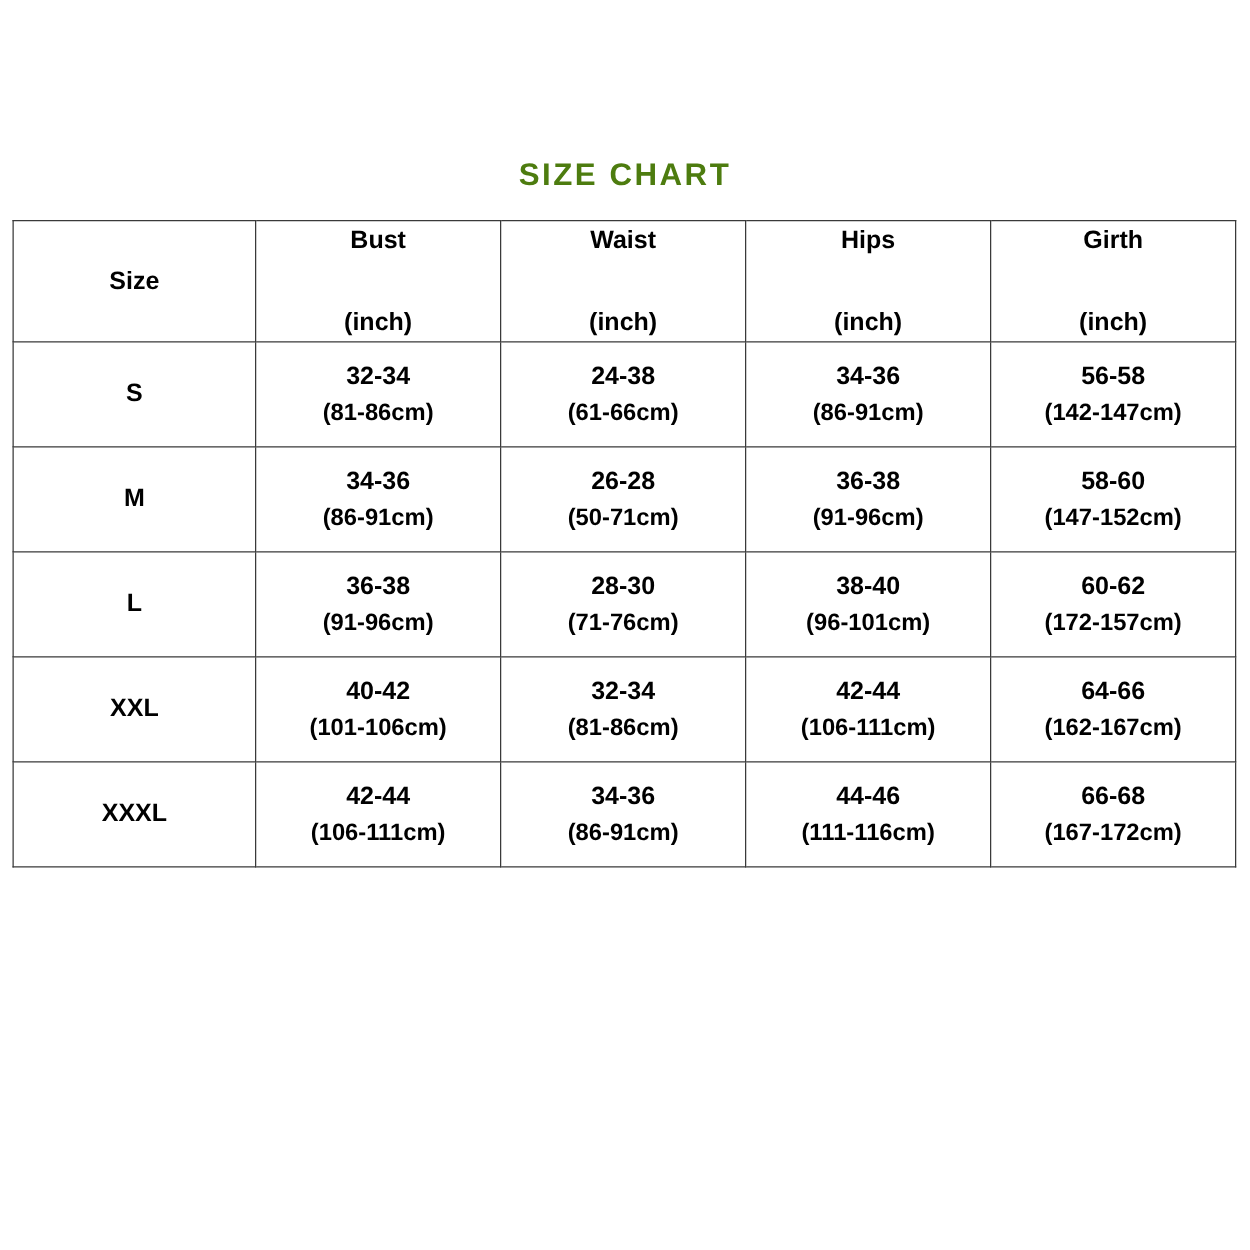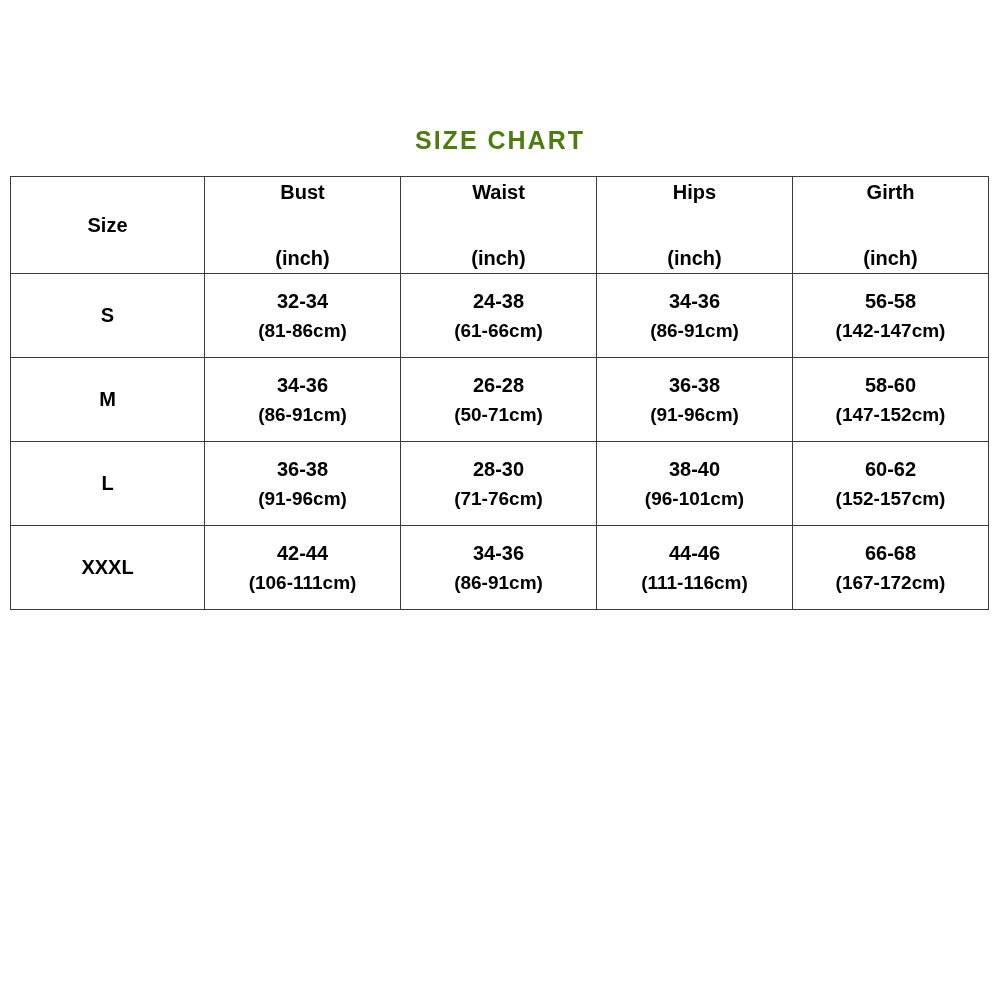--- a/index.html
+++ b/index.html
@@ -181,25 +181,46 @@
           <td>
             <span class="cell-line1">28-30</span>
             <span class="cell-line2">(71-76cm)</span>
           </td>
           <td>
             <span class="cell-line1">38-40</span>
             <span class="cell-line2">(96-101cm)</span>
           </td>
           <td>
             <span class="cell-line1">60-62</span>
-            <span class="cell-line2">(152-157cm)</span>
-          </td>
-        </tr>
-
-
+            <span class="cell-line2">(172-157cm)</span>
+          </td>
+        </tr>
+
+
+        <tr>
+          <td>
+            <span class="size-label">XXL</span>
+          </td>
+          <td>
+            <span class="cell-line1">40-42</span>
+            <span class="cell-line2">(101-106cm)</span>
+          </td>
+          <td>
+            <span class="cell-line1">32-34</span>
+            <span class="cell-line2">(81-86cm)</span>
+          </td>
+          <td>
+            <span class="cell-line1">42-44</span>
+            <span class="cell-line2">(106-111cm)</span>
+          </td>
+          <td>
+            <span class="cell-line1">64-66</span>
+            <span class="cell-line2">(162-167cm)</span>
+          </td>
+        </tr>
 
         <tr>
           <td>
             <span class="size-label">XXXL</span>
           </td>
           <td>
             <span class="cell-line1">42-44</span>
             <span class="cell-line2">(106-111cm)</span>
           </td>
           <td>

